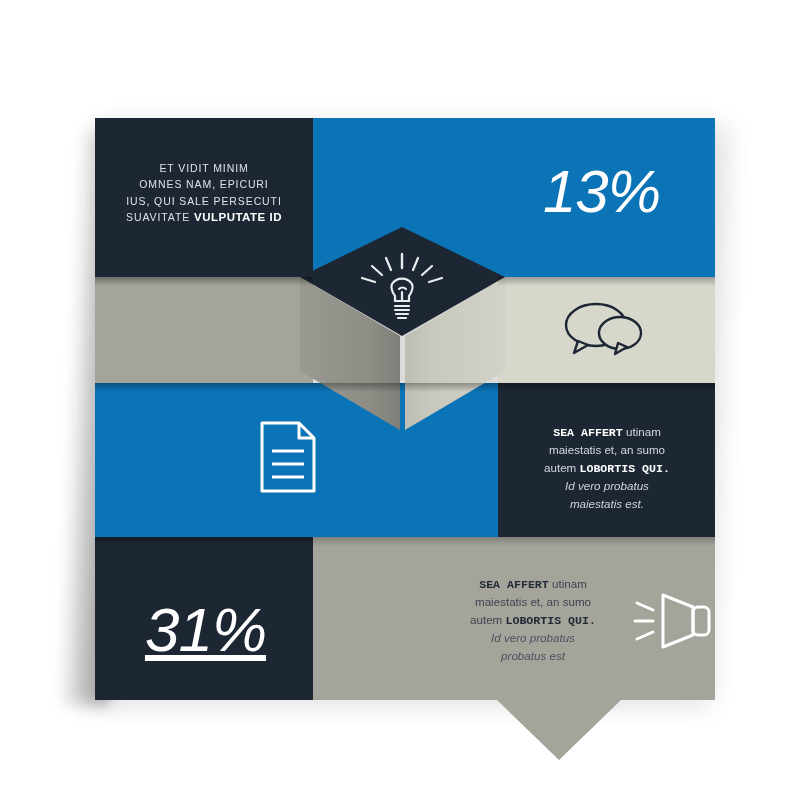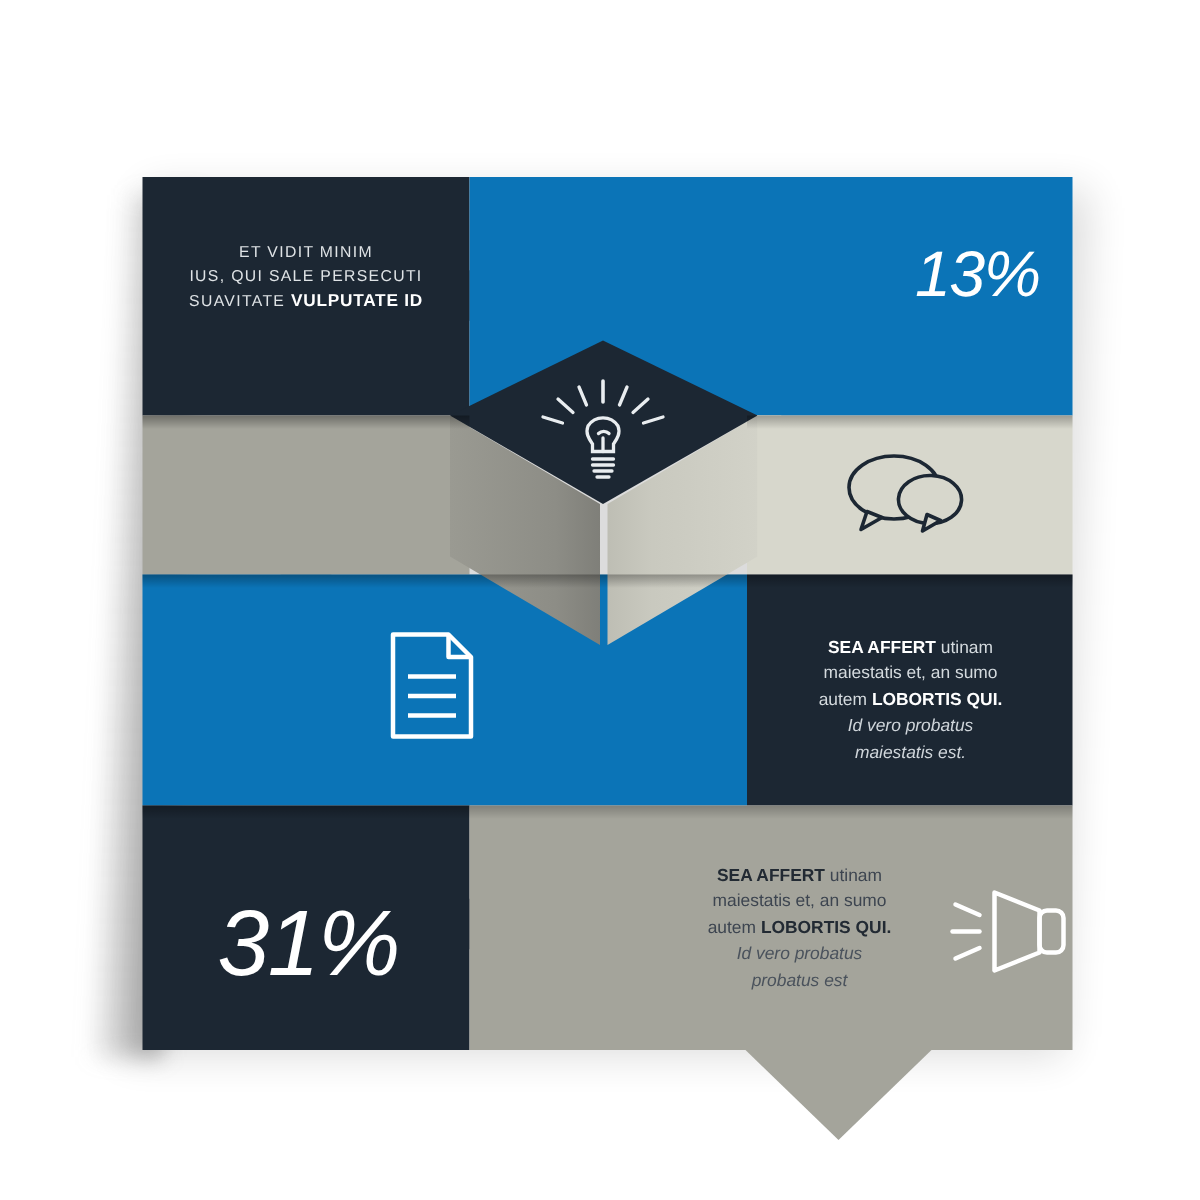--- a/index.html
+++ b/index.html
@@ -101,25 +101,25 @@
     font-size:10.5px;letter-spacing:.9px;color:#dfe3e6;text-transform:uppercase;
   }
   #t-intro b{font-weight:700;color:#ffffff;font-size:11.5px;letter-spacing:.5px;}
 
   .stat{
     position:absolute;color:#ffffff;
     font-family:"Liberation Sans",sans-serif;
     font-weight:300;font-style:italic;
     font-size:62px;letter-spacing:-1px;line-height:1;
   }
-  #s-13{left:230px;top:44px;width:150px;text-align:right;font-size:43px;}
-  #s-31{left:28px;top:62px;width:165px;text-align:center;font-size:62px;}
+  #s-13{left:230px;top:44px;width:150px;text-align:left;font-size:60px;}
+  #s-31{left:28px;top:62px;width:165px;text-align:center;font-size:62px;text-decoration:underline;}
 
   .body-txt{font-size:11.6px;line-height:1.5;}
-  .body-txt b{font-weight:700;}
+  .body-txt b{font-weight:700;font-family:Liberation Mono, monospace;}
   .body-txt i{font-style:italic;}
 
   #t-right{left:18px;top:40px;width:182px;color:#d4dade;}
   #t-right b{color:#ffffff;}
   #t-right i{color:#cfd5da;}
 
   #t-bot{left:130px;top:38px;width:180px;color:#3d4550;}
   #t-bot b{color:#222a33;}
   #t-bot i{color:#4a525c;}
 
@@ -135,20 +135,21 @@
 <div id="stage">
 
   <div class="card-shadow"></div>
   <div class="card-shadow2"></div>
 
   <div class="card">
 
     <div class="panel c-navy" id="p-intro">
       <div class="txt" id="t-intro">
         <div>ET VIDIT MINIM</div>
+        <div>OMNES NAM, EPICURI</div>
         <div>IUS, QUI SALE PERSECUTI</div>
         <div><span>SUAVITATE </span><b>VULPUTATE ID</b></div>
       </div>
 
       <div class="notch notch-r-navy" style="left:218px;top:62px;"></div>
     </div>
 
     <div class="panel c-blue" id="p-stat1">
       <div class="stat" id="s-13">13%</div>
 

